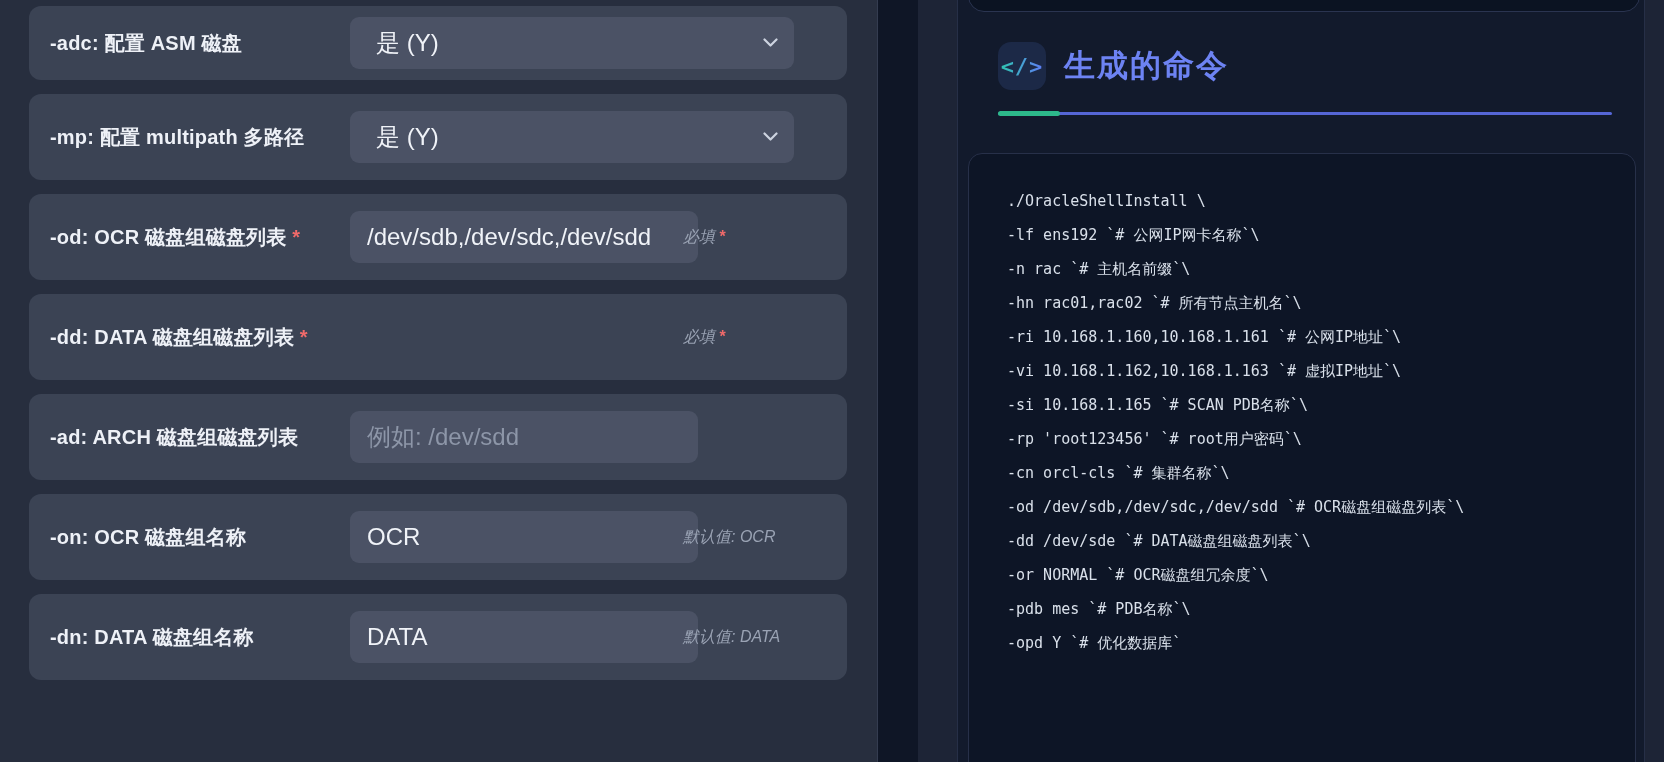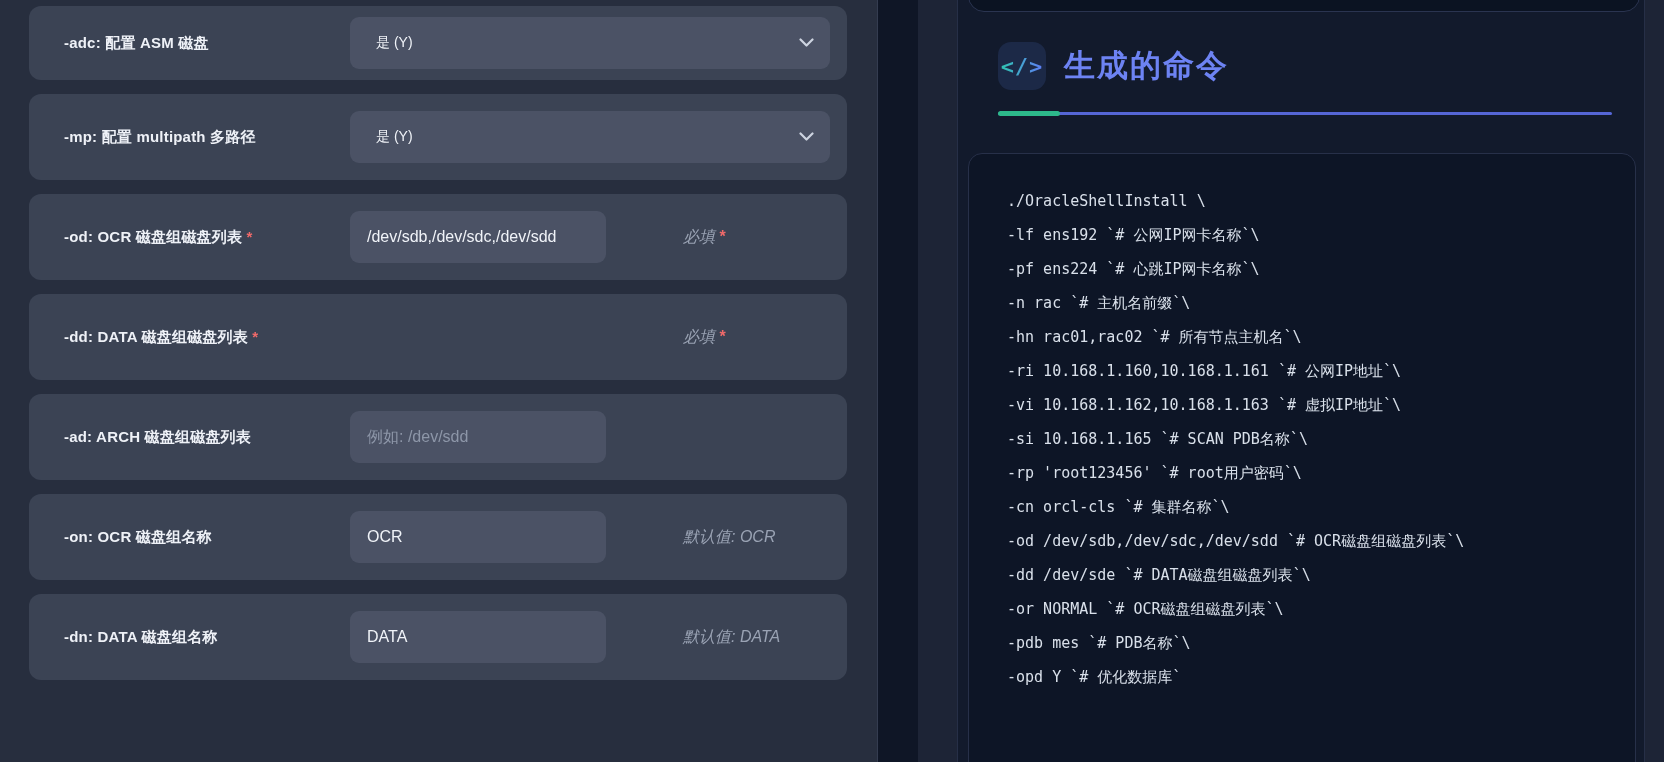--- a/index.html
+++ b/index.html
@@ -15,37 +15,37 @@
     background:#272e3e;border-right:1px solid #343c50;box-sizing:border-box;
   }
   .form-list{position:absolute;left:29px;top:0;width:818px;}
   .field-card{
     position:relative;width:818px;height:86px;margin-top:14px;
     background:#3b4354;border-radius:12px;
     display:flex;align-items:center;
   }
   .field-card:first-child{margin-top:6px;height:74px;}
   .field-label{
-    position:absolute;left:35px;top:50%;transform:translateY(-50%);
-    color:#eef1f7;font-size:15px;font-weight:700;letter-spacing:.2px;white-space:nowrap;
+    position:absolute;left:21px;top:50%;transform:translateY(-50%);
+    color:#eef1f7;font-size:20px;font-weight:700;letter-spacing:.2px;white-space:nowrap;
   }
   .req{color:#f06a6a;font-weight:700;}
   .control-select{
     position:absolute;left:321px;top:50%;transform:translateY(-50%);
-    width:480px;height:52px;background:#4b5265;border-radius:9px;
+    width:444px;height:52px;background:#4b5265;border-radius:9px;
     display:flex;align-items:center;box-sizing:border-box;padding:0 16px 0 26px;
-    color:#f0f3f8;font-size:14px;cursor:pointer;
+    color:#f0f3f8;font-size:24px;cursor:pointer;
   }
   .control-select .sel-value{flex:1;}
   .chevron{flex:none;display:flex;align-items:center;}
   .control-input{
     position:absolute;left:321px;top:50%;transform:translateY(-50%);
-    width:256px;height:52px;background:#4b5265;border:none;border-radius:9px;
+    width:348px;height:52px;background:#4b5265;border:none;border-radius:9px;
     box-sizing:border-box;padding:0 14px 0 17px;
-    color:#f0f3f8;font-size:16px;font-family:"Liberation Sans",sans-serif;outline:none;
+    color:#f0f3f8;font-size:24px;font-family:"Liberation Sans",sans-serif;outline:none;
   }
   .control-input::placeholder{color:#8d96a8;opacity:1;}
   .field-hint{
     position:absolute;left:654px;top:50%;transform:translateY(-50%);
     color:#9aa3b4;font-size:16px;font-style:italic;white-space:nowrap;
   }
   .field-hint .req{font-style:normal;}
   
   .right-panel{
     position:absolute;left:918px;top:0;width:746px;height:762px;
@@ -170,28 +170,27 @@
       </div>
       <div class="output-title">生成的命令</div>
     </div>
 
     <div class="header-rule"></div>
     <div class="header-rule-accent"></div>
 
     <div class="code-box">
         <div class="code-line">./OracleShellInstall \</div>
         <div class="code-line">-lf ens192 `# 公网IP网卡名称`\</div>
-        <div class="code-line">-pf ens224 `# 心跳IP网卡名称`\</div>
         <div class="code-line">-n rac `# 主机名前缀`\</div>
         <div class="code-line">-hn rac01,rac02 `# 所有节点主机名`\</div>
         <div class="code-line">-ri 10.168.1.160,10.168.1.161 `# 公网IP地址`\</div>
         <div class="code-line">-vi 10.168.1.162,10.168.1.163 `# 虚拟IP地址`\</div>
         <div class="code-line">-si 10.168.1.165 `# SCAN PDB名称`\</div>
         <div class="code-line">-rp 'root123456' `# root用户密码`\</div>
         <div class="code-line">-cn orcl-cls `# 集群名称`\</div>
         <div class="code-line">-od /dev/sdb,/dev/sdc,/dev/sdd `# OCR磁盘组磁盘列表`\</div>
         <div class="code-line">-dd /dev/sde `# DATA磁盘组磁盘列表`\</div>
-        <div class="code-line">-or NORMAL `# OCR磁盘组磁盘列表`\</div>
+        <div class="code-line">-or NORMAL `# OCR磁盘组冗余度`\</div>
         <div class="code-line">-pdb mes `# PDB名称`\</div>
         <div class="code-line">-opd Y `# 优化数据库`</div>
       </div>
   </div>
 </div>
 
 </body></html>

